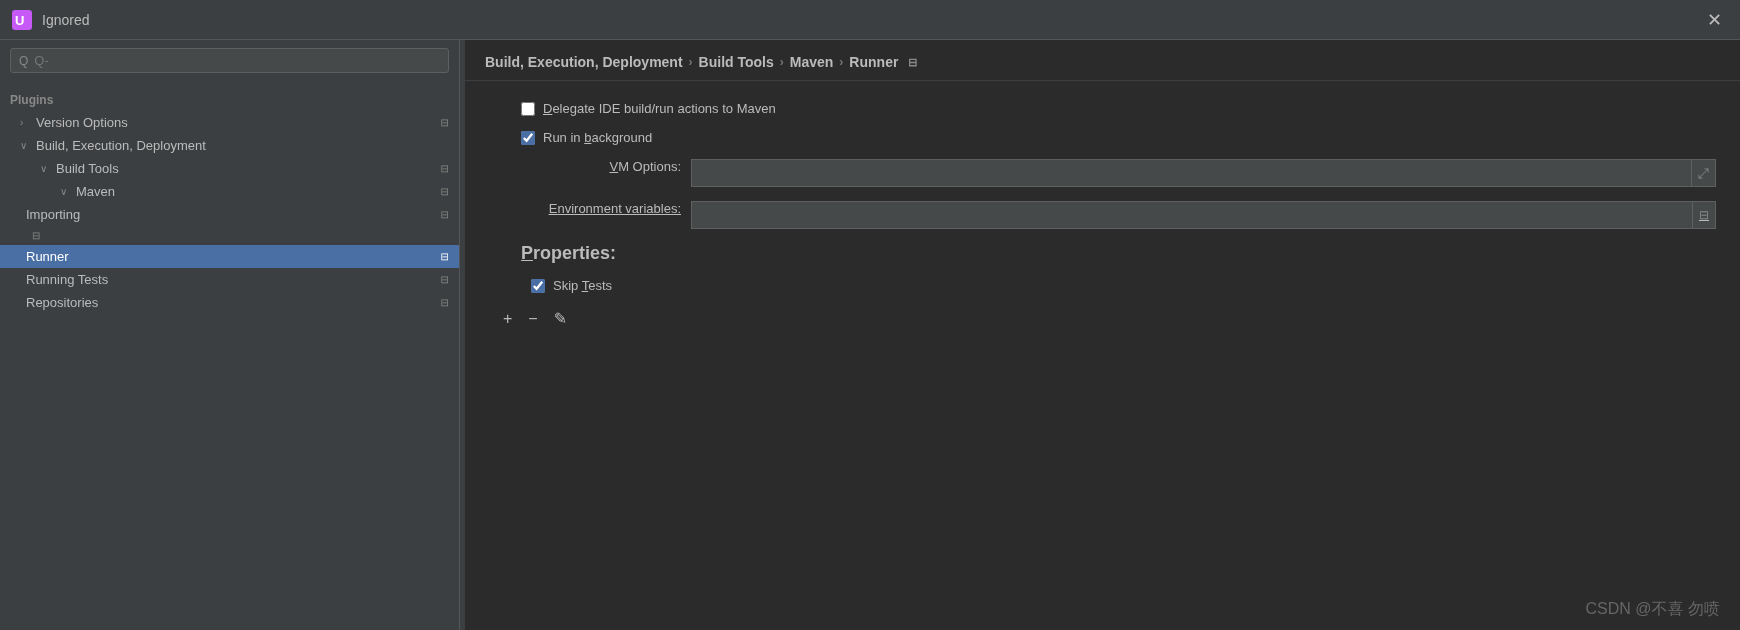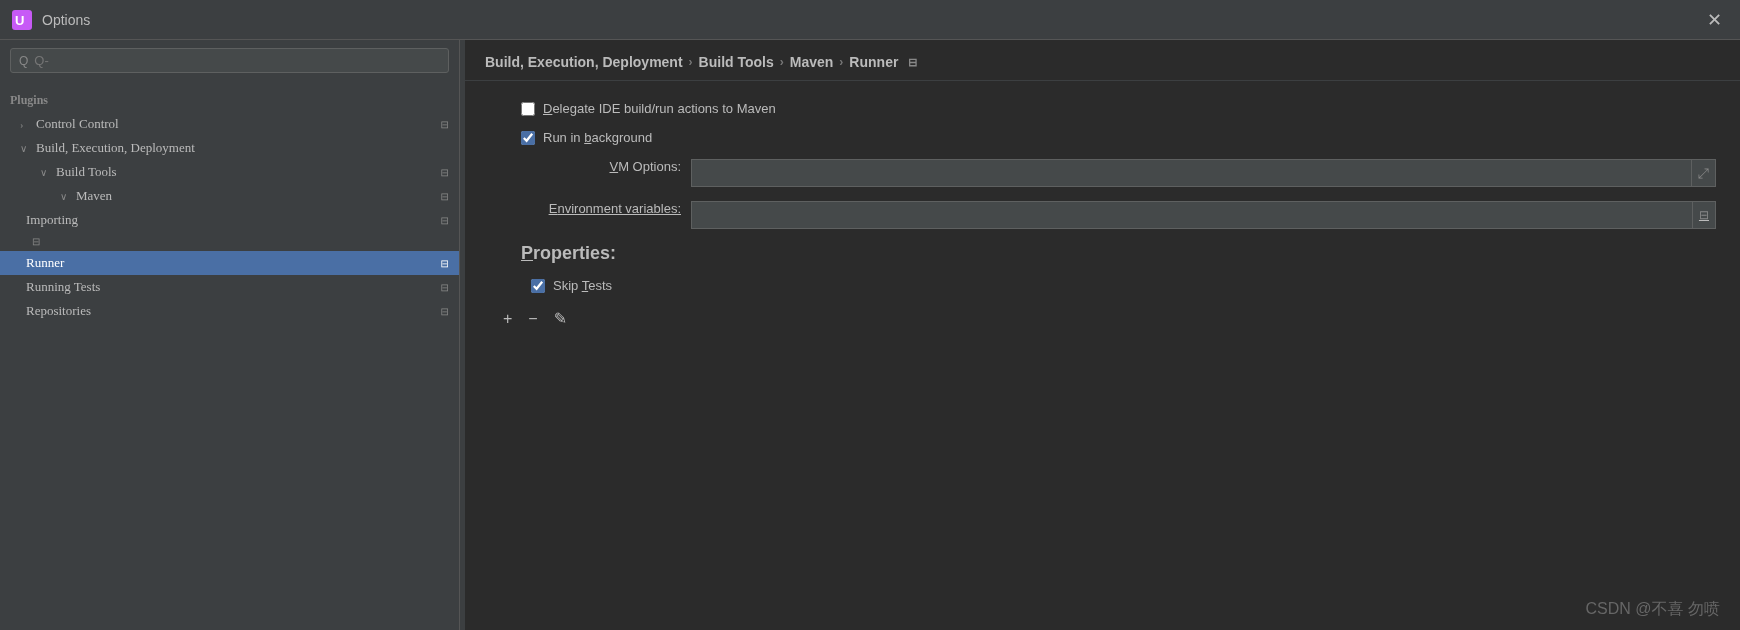--- a/index.html
+++ b/index.html
@@ -77,21 +77,20 @@
       color: #bbbbbb;
       font-size: 13px;
       width: 100%;
     }
     .search-icon { color: #888; font-size: 12px; }
 
     .sidebar-tree {
       flex: 1;
       overflow-y: auto;
       padding: 4px 0;
-      font-family: Liberation Serif, serif;
     }
     .sidebar-tree::-webkit-scrollbar { width: 6px; }
     .sidebar-tree::-webkit-scrollbar-thumb { background: #555; border-radius: 3px; }
 
     .tree-item {
       display: flex;
       align-items: center;
       padding: 4px 10px;
       cursor: pointer;
       white-space: nowrap;
@@ -314,39 +313,39 @@
 </head>
 <body>
 
 <div class="title-bar">
   <div class="title-bar-logo">
     <svg width="20" height="20" viewBox="0 0 20 20">
       <rect width="20" height="20" rx="3" fill="#c75af6"></rect>
       <text x="3" y="15" fill="white" font-size="13" font-weight="bold">U</text>
     </svg>
   </div>
-  <span class="title-bar-title">Options</span>
+  <span class="title-bar-title">Ignored</span>
   <span class="title-bar-close">✕</span>
 </div>
 
 <div class="main-layout">
 
   <div class="sidebar">
 
     <div class="search-box">
       <span class="search-icon">Q</span>
       <input type="text" placeholder="Q-" style="">
     </div>
 
     <div class="sidebar-tree">
       <div class="section-header">Plugins</div>
 
       <div class="tree-item tree-indent-1">
         <span class="tree-arrow">›</span>
-        <span class="tree-label">Control Control</span>
+        <span class="tree-label">Version Options</span>
         <span class="tree-icon">⊟</span>
       </div>
 
       <div class="tree-item tree-indent-1">
         <span class="tree-arrow">∨</span>
         <span class="tree-label">Build, Execution, Deployment</span>
       </div>
 
       <div class="tree-item tree-indent-2">
         <span class="tree-arrow">∨</span>

